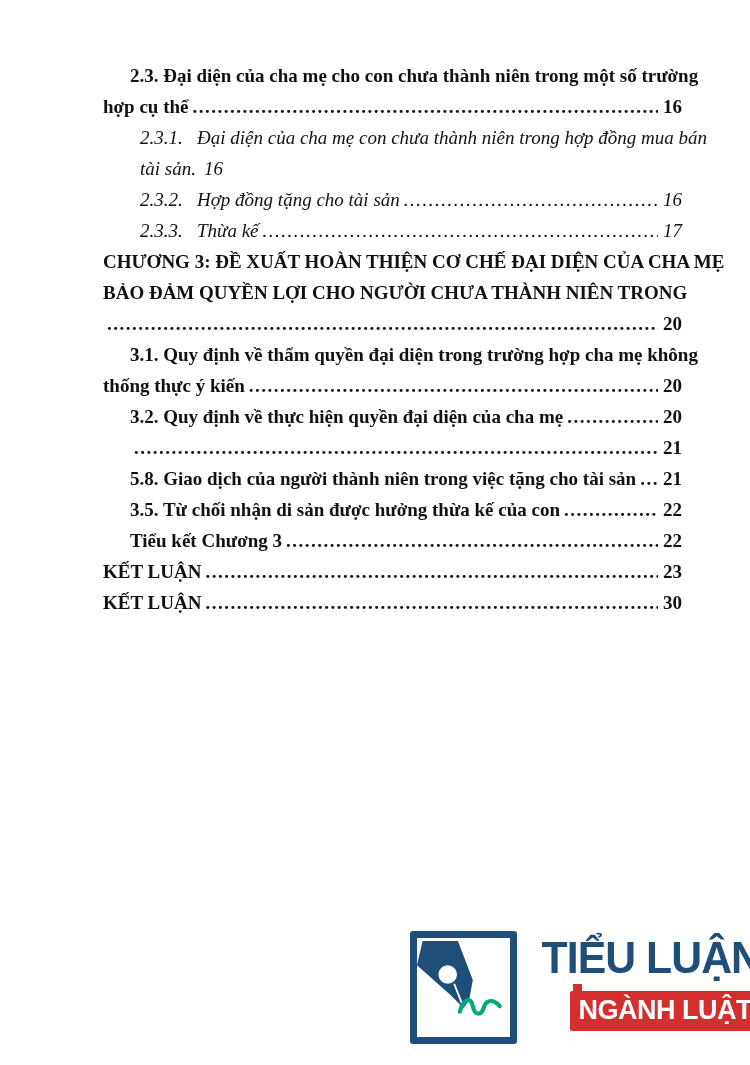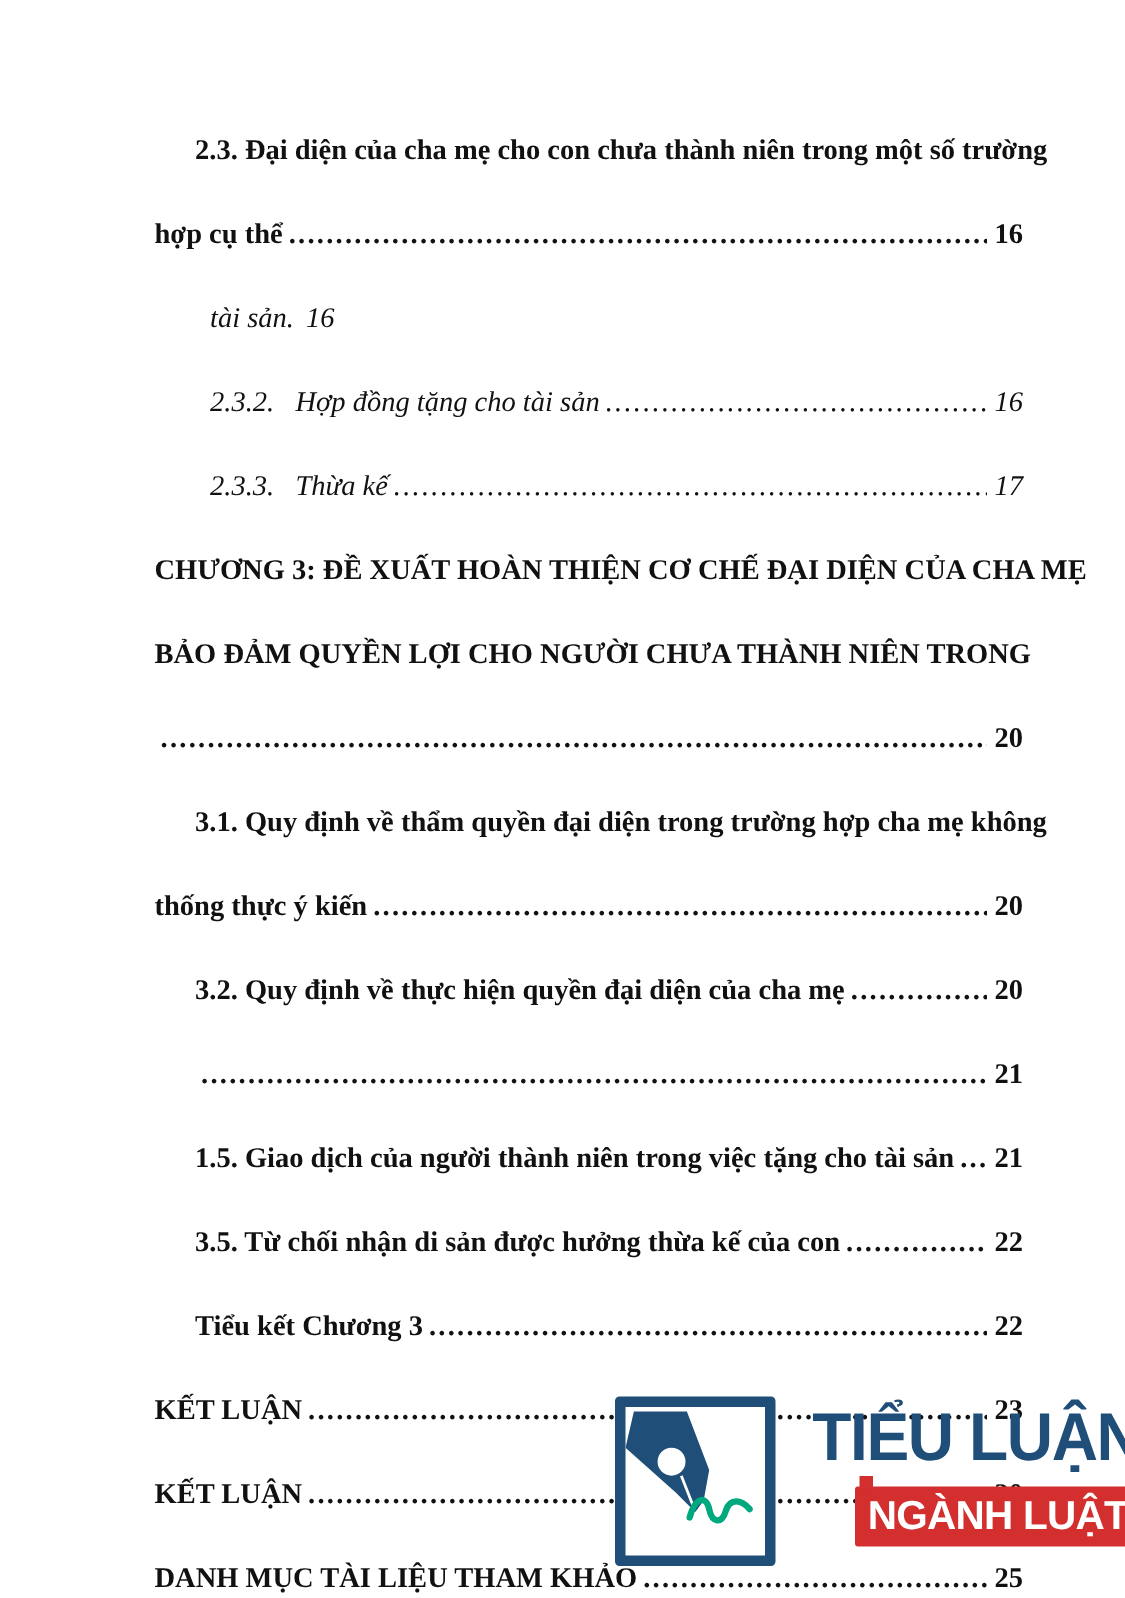--- a/index.html
+++ b/index.html
@@ -21,21 +21,21 @@
     color:var(--ink);
   }
   .toc{
     position:absolute;
     left:103px;
     top:60px;
     width:579px;
     font-size:19px;
   }
   .entry{width:100%;}
-  .row{line-height:31px;min-height:31px;margin-top:25px;}
+  .row{line-height:31px;min-height:31px;}
   .row.fill{
     text-align:justify;
     text-align-last:justify;
     white-space:nowrap;
   }
   .row.last{display:flex;align-items:flex-start;}
   .row.last .txt{white-space:nowrap;}
   .entry.l1 .row,
   .entry.chapter .row{font-weight:bold;}
   .entry.l2 .row{font-style:italic;font-weight:normal;}
@@ -118,20 +118,21 @@
   <div class="toc">
       <div class="entry l1">
         <div class="row fill first"><span class="txt">2.3. Đại diện của cha mẹ cho con chưa thành niên trong một số trường</span></div>
         <div class="row last">
           <span class="txt">hợp cụ thể</span>
           <span class="dots"></span>
           <span class="page-num">16</span>
         </div>
       </div>
       <div class="entry l2">
+        <div class="row fill first"><span class="txt">2.3.1.&nbsp;&nbsp;&nbsp;Đại diện của cha mẹ con chưa thành niên trong hợp đồng mua bán</span></div>
         <div class="row last">
           <span class="txt">tài sản.</span>
           <span class="page-num inline">16</span>
         </div>
       </div>
       <div class="entry l2">
         <div class="row last first">
           <span class="txt">2.3.2.&nbsp;&nbsp;&nbsp;Hợp đồng tặng cho tài sản</span>
           <span class="dots"></span>
           <span class="page-num">16</span>
@@ -168,21 +169,21 @@
         </div>
       </div>
       <div class="entry l1">
         <div class="row last first">
           <span class="dots"></span>
           <span class="page-num">21</span>
         </div>
       </div>
       <div class="entry l1">
         <div class="row last first">
-          <span class="txt">1.5. Giao dịch của người thành niên trong việc tặng cho tài sản</span>
+          <span class="txt">5.8. Giao dịch của người thành niên trong việc tặng cho tài sản</span>
           <span class="dots"></span>
           <span class="page-num">21</span>
         </div>
       </div>
       <div class="entry l1">
         <div class="row last first">
           <span class="txt">3.5. Từ chối nhận di sản được hưởng thừa kế của con</span>
           <span class="dots"></span>
           <span class="page-num">22</span>
         </div>
@@ -199,27 +200,20 @@
           <span class="txt">KẾT LUẬN</span>
           <span class="dots"></span>
           <span class="page-num">23</span>
         </div>
       </div>
       <div class="entry chapter">
         <div class="row last first">
           <span class="txt">KẾT LUẬN</span>
           <span class="dots"></span>
           <span class="page-num">30</span>
-        </div>
-      </div>
-      <div class="entry chapter">
-        <div class="row last first">
-          <span class="txt">DANH MỤC TÀI LIỆU THAM KHẢO</span>
-          <span class="dots"></span>
-          <span class="page-num">25</span>
         </div>
       </div>
     </div>
 
   <div class="logo">
     <div class="logo-box">
       <svg viewBox="0 0 100 100" aria-hidden="true">
         <polygon points="6,0 44,0 60,42 56,64 50,72 36,58 0,26" fill="#1f4e79"></polygon>
         <line x1="40" y1="46" x2="49" y2="69" stroke="#ffffff" stroke-width="2"></line>
         <circle cx="33" cy="36" r="10" fill="#ffffff"></circle>

